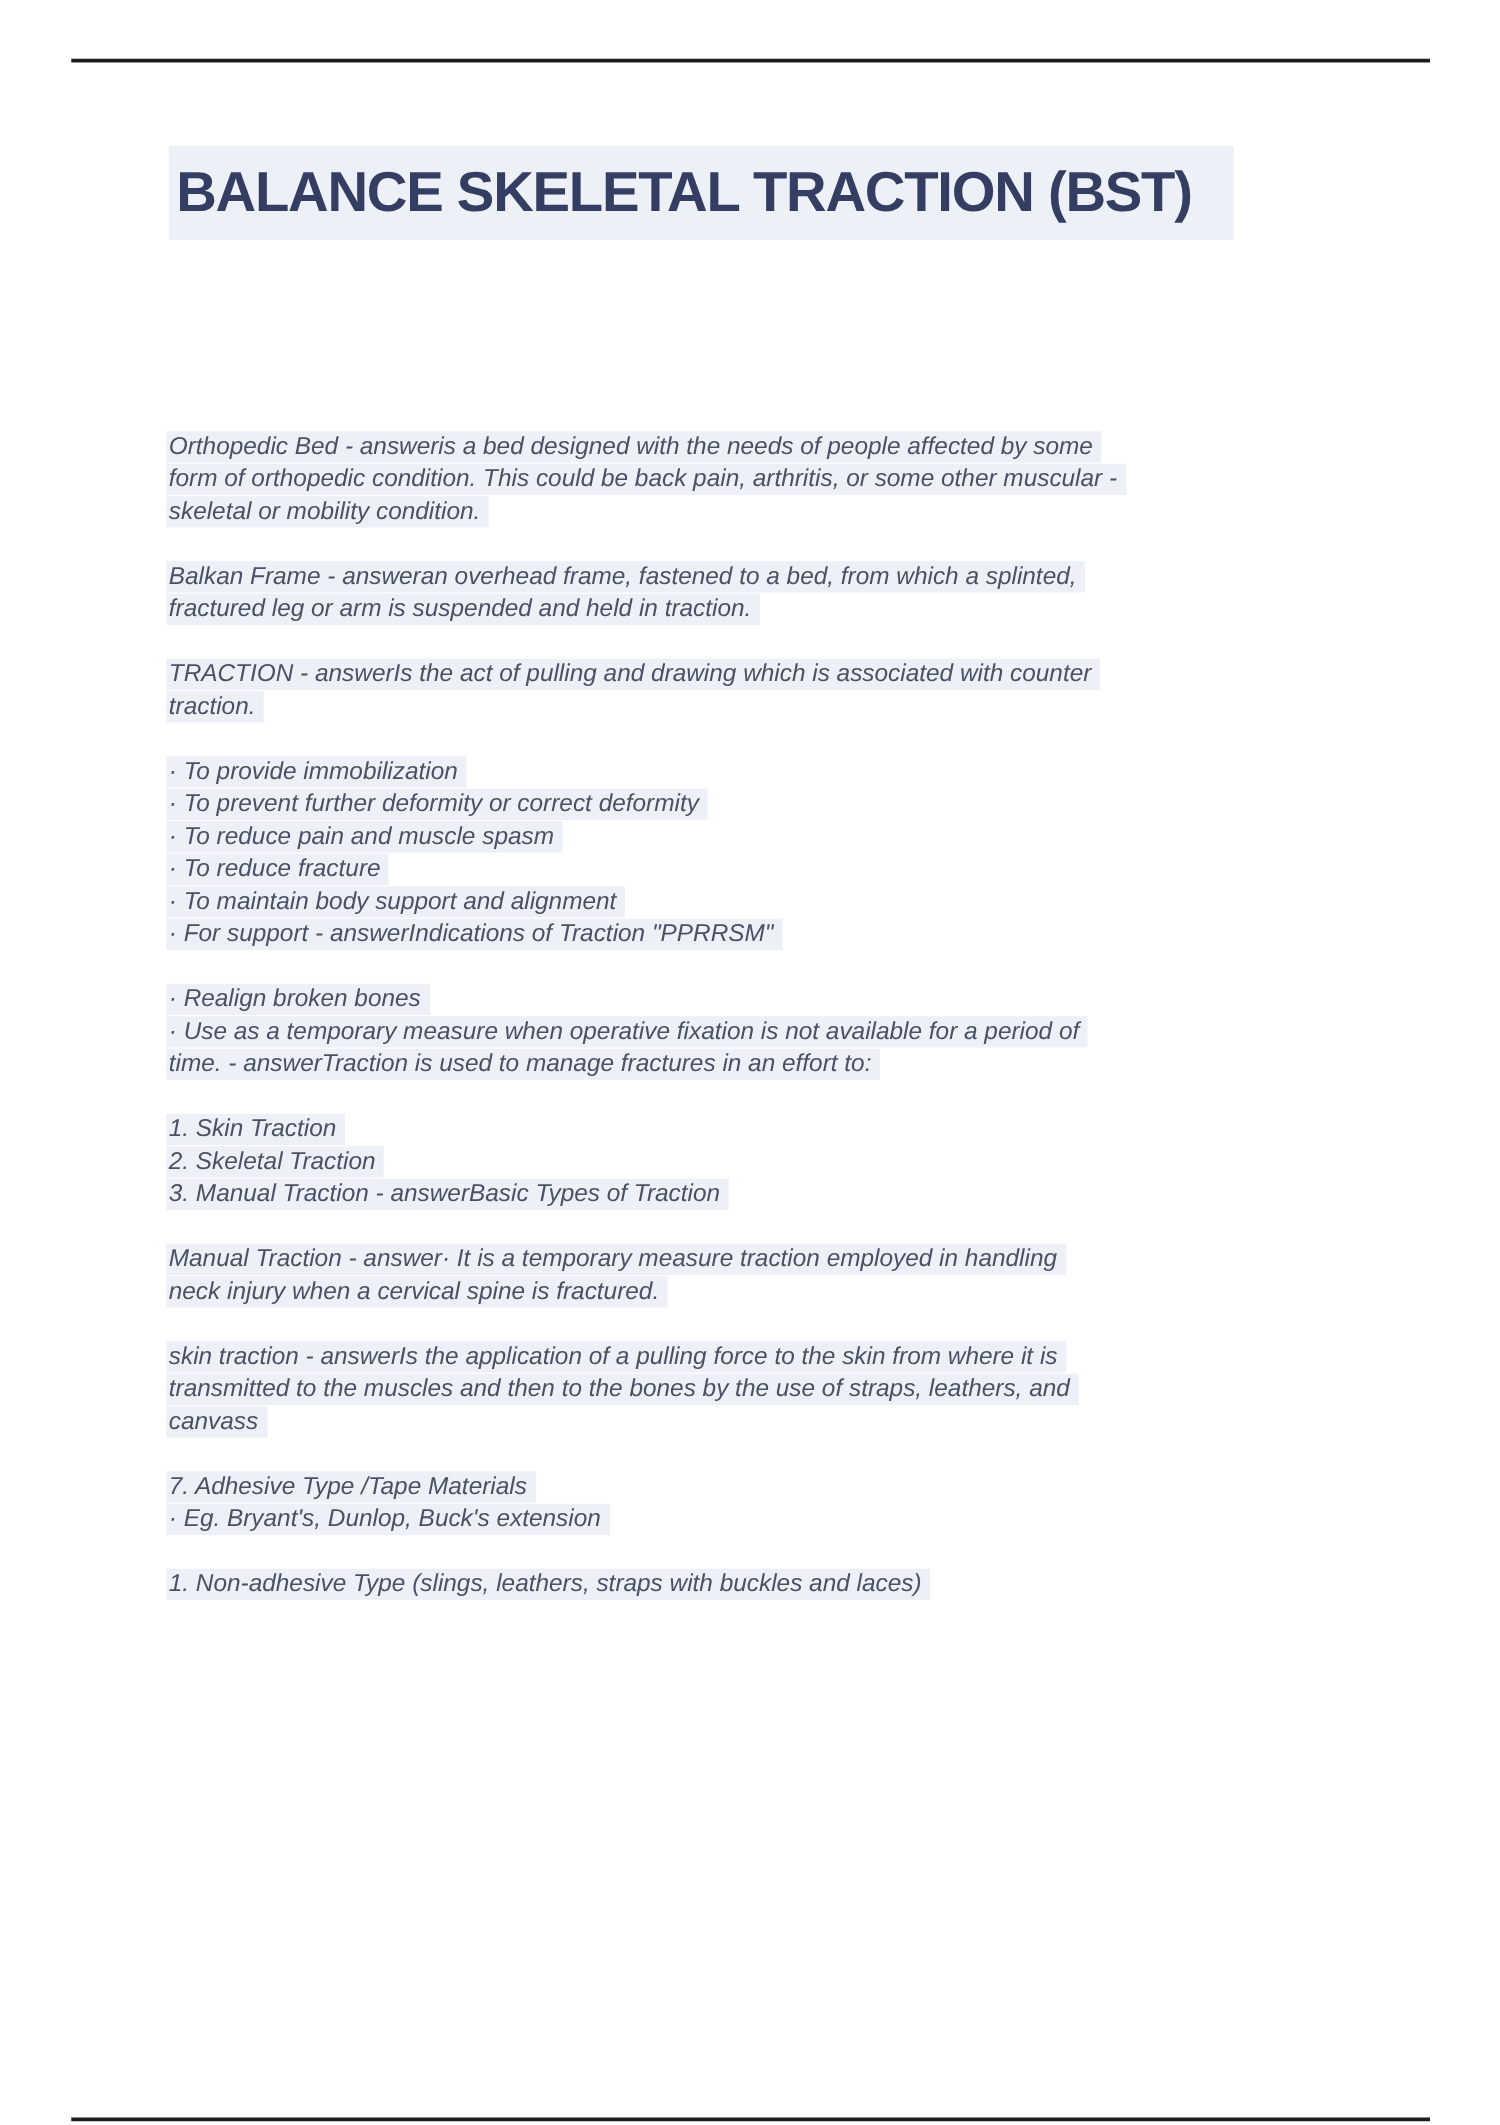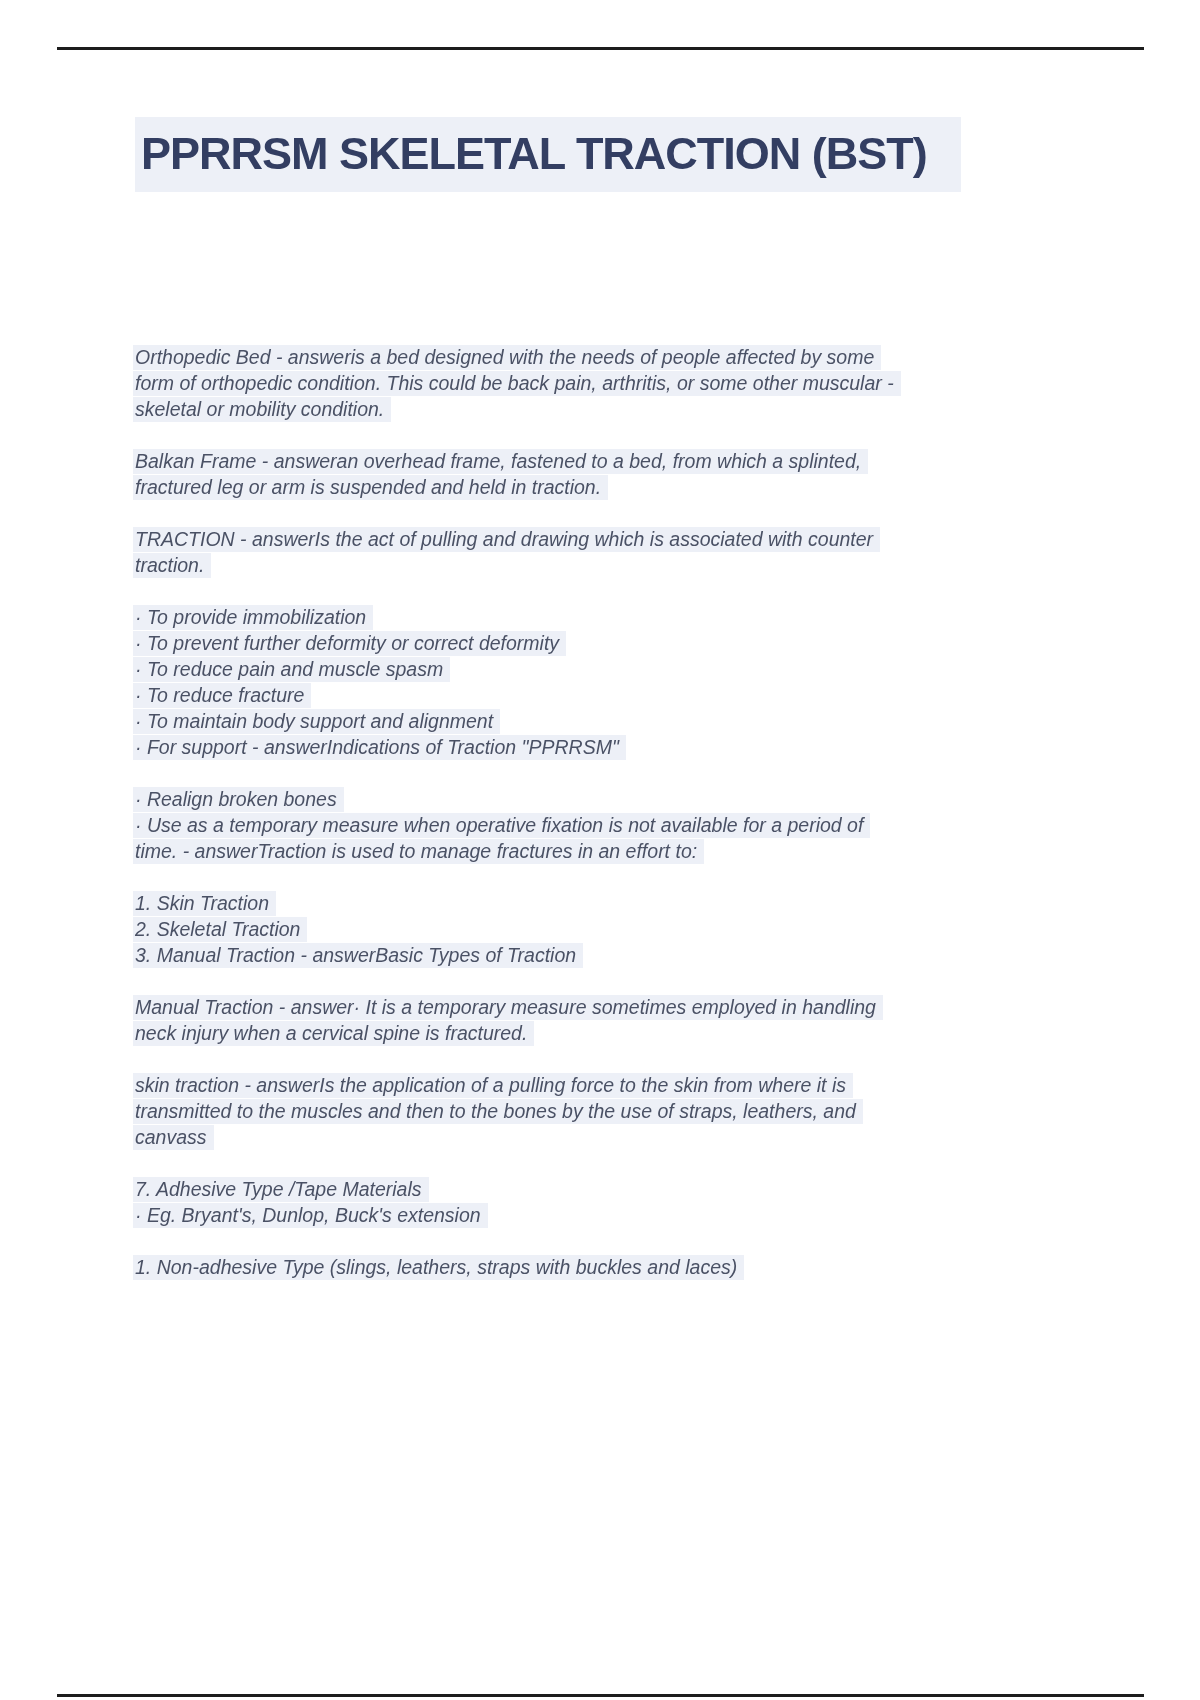--- a/index.html
+++ b/index.html
@@ -69,21 +69,21 @@
     font-style:italic;
   }
 </style>
 </head>
 <body>
 
 <div class="page">
   <div class="rule rule-top"></div>
 
   <div class="content">
-    <h1 class="title-wrap"><span class="hl">PPRRSM SKELETAL TRACTION (BST)</span></h1>
+    <h1 class="title-wrap"><span class="hl">BALANCE SKELETAL TRACTION (BST)</span></h1>
 
     <div class="paragraphs" id="paragraphs">
         <p class="para"><span class="hl">Orthopedic Bed - answeris a bed designed with the needs of people affected by some
 form of orthopedic condition. This could be back pain, arthritis, or some other muscular -
 skeletal or mobility condition.</span></p>
         <p class="para"><span class="hl">Balkan Frame - answeran overhead frame, fastened to a bed, from which a splinted,
 fractured leg or arm is suspended and held in traction.</span></p>
         <p class="para"><span class="hl">TRACTION - answerIs the act of pulling and drawing which is associated with counter
 traction.</span></p>
         <p class="para"><span class="hl">· To provide immobilization
@@ -91,21 +91,21 @@
 · To reduce pain and muscle spasm
 · To reduce fracture
 · To maintain body support and alignment
 · For support - answerIndications of Traction "PPRRSM"</span></p>
         <p class="para"><span class="hl">· Realign broken bones
 · Use as a temporary measure when operative fixation is not available for a period of
 time. - answerTraction is used to manage fractures in an effort to:</span></p>
         <p class="para"><span class="hl">1. Skin Traction
 2. Skeletal Traction
 3. Manual Traction - answerBasic Types of Traction</span></p>
-        <p class="para"><span class="hl">Manual Traction - answer· It is a temporary measure sometimes employed in handling
+        <p class="para"><span class="hl">Manual Traction - answer· It is a temporary measure traction employed in handling
 neck injury when a cervical spine is fractured.</span></p>
         <p class="para"><span class="hl">skin traction - answerIs the application of a pulling force to the skin from where it is
 transmitted to the muscles and then to the bones by the use of straps, leathers, and
 canvass</span></p>
         <p class="para"><span class="hl">7. Adhesive Type /Tape Materials
 · Eg. Bryant's, Dunlop, Buck's extension</span></p>
         <p class="para"><span class="hl">1. Non-adhesive Type (slings, leathers, straps with buckles and laces)</span></p>
       </div>
   </div>
 

